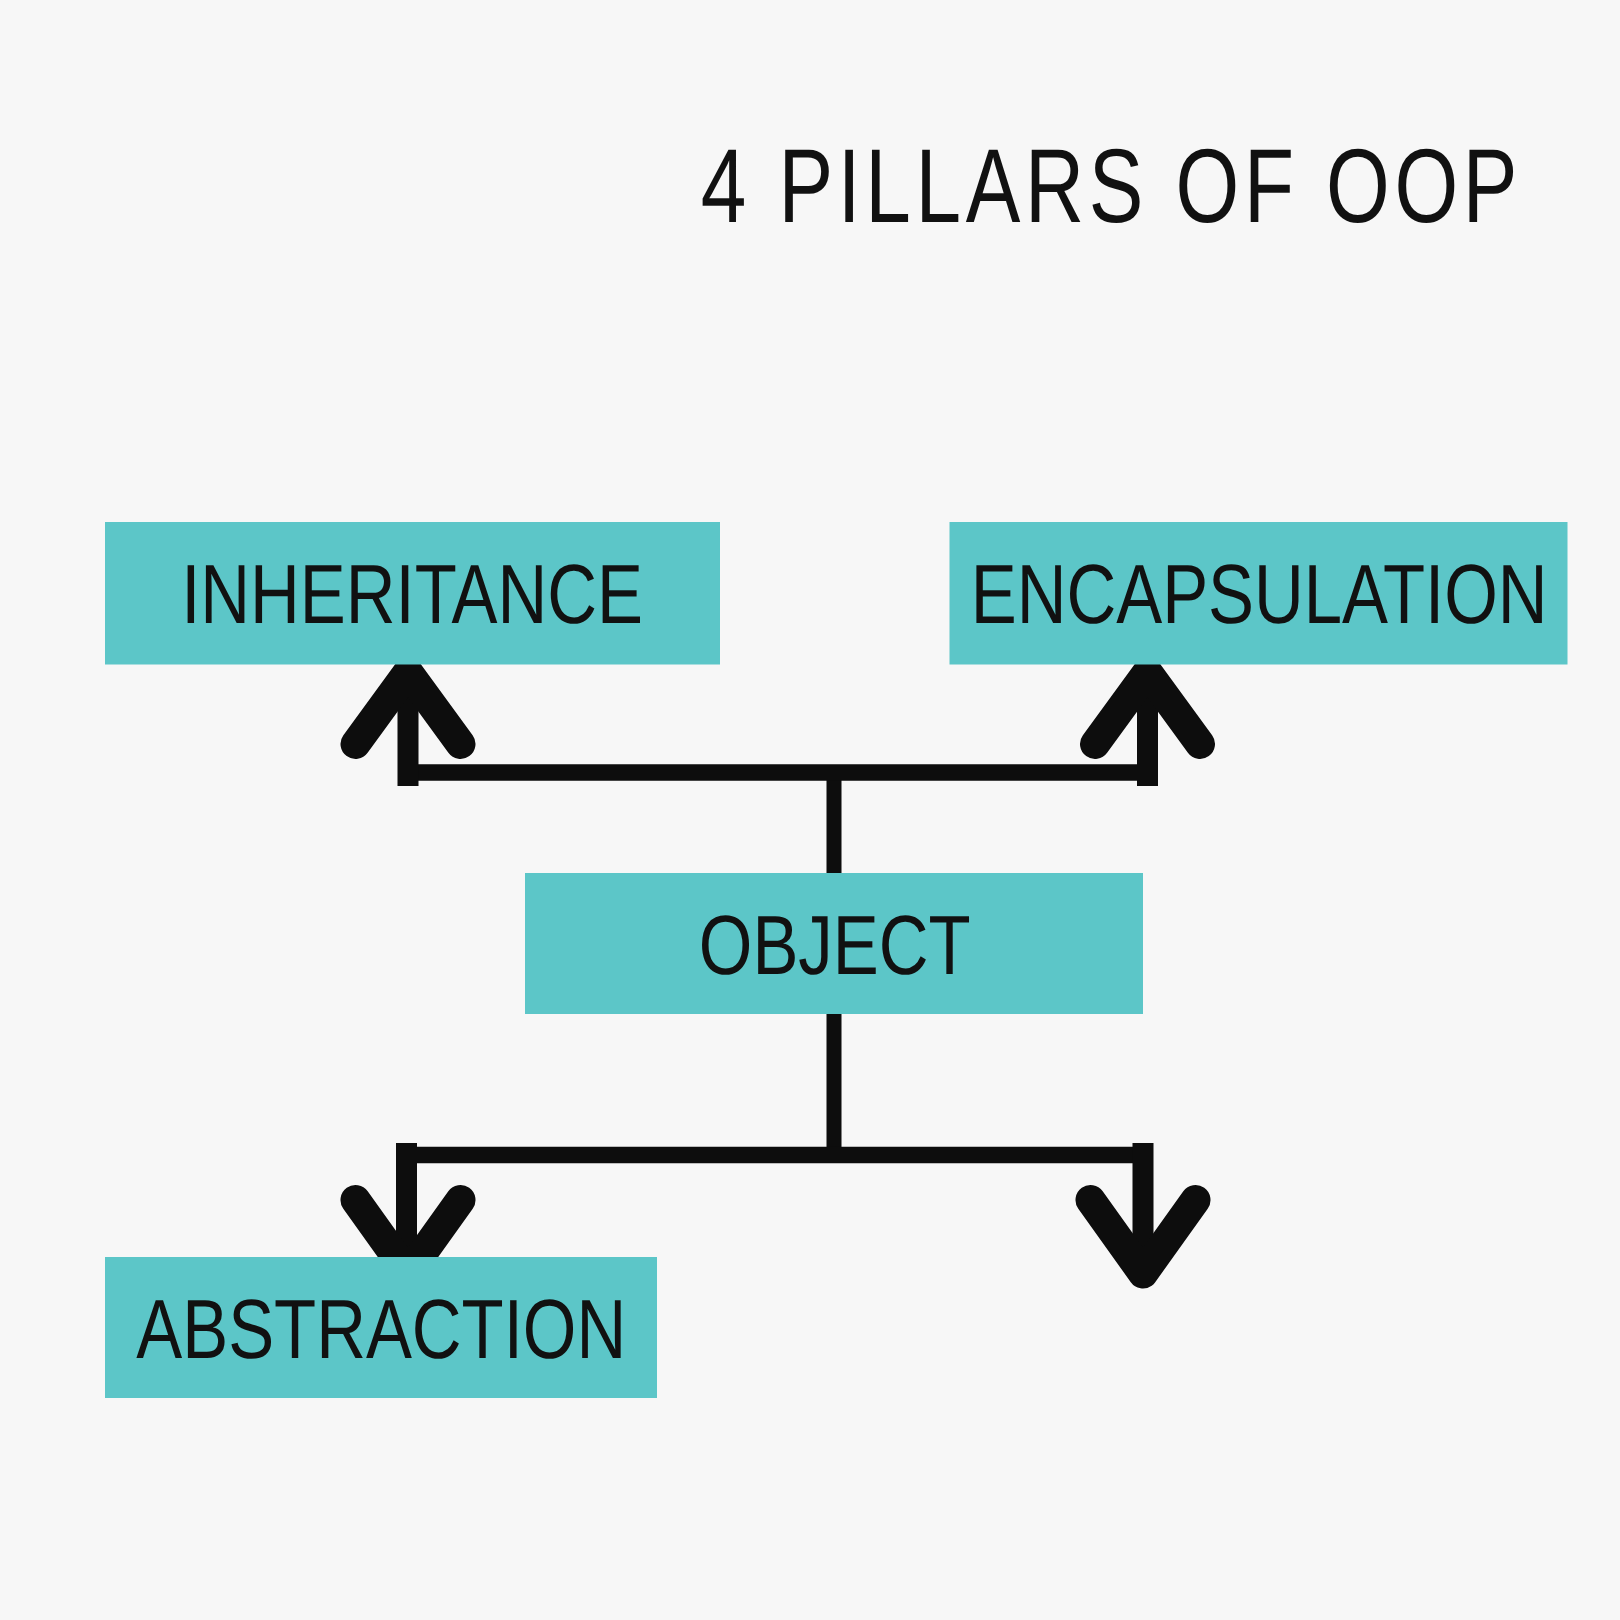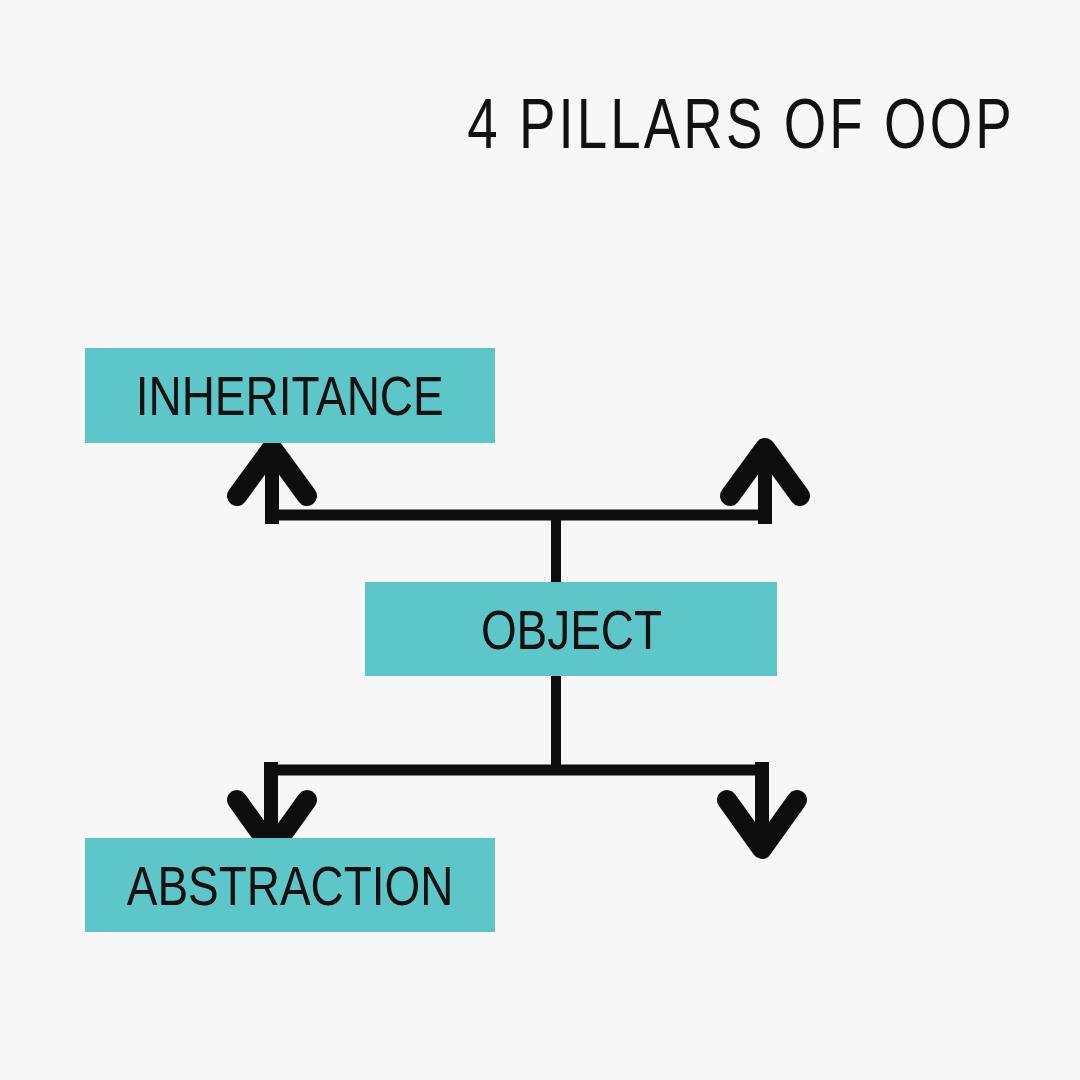--- a/index.html
+++ b/index.html
@@ -32,31 +32,30 @@
   }
   .box{
     position:absolute;
     background:var(--box,#5cc6c8);
     display:flex;align-items:center;justify-content:center;
     color:var(--ink,#111);
     font-size:56px;
     font-weight:300;
     white-space:nowrap;
     overflow:hidden;
-    margin-left:15px;
   }
   .box .label{
     display:inline-block;
     transform:scaleX(0.82);
     transform-origin:center;
   }
   .box-inheritance  {left:70px;  top:348px; width:410px; height:95px;}
   .box-encapsulation{left:633px; top:348px; width:412px; height:95px;}
   .box-object      {left:350px; top:582px; width:412px; height:94px;justify-content:center;}
-  .box-abstraction {left:70px;  top:838px; width:410px; height:94px;}
+  .box-abstraction {left:70px;  top:838px; width:368px; height:94px;}
   .box-polymorphism{left:633px; top:838px; width:412px; height:94px;}
 </style>
 </head>
 <body>
 
 <div class="canvas">
 
   <h1 class="title"><span class="condensed">4 PILLARS OF OOP</span></h1>
 
   <svg class="connector-svg" width="1080" height="1080" viewBox="0 0 1080 1080" aria-hidden="true">
@@ -75,20 +74,23 @@
       <path d="M762,762 L762,832" stroke-width="14"></path>
       <path d="M237,800 L272,849 L307,800" stroke-width="20" stroke-linecap="round" stroke-linejoin="round"></path>
       <path d="M727,800 L762,849 L797,800" stroke-width="20" stroke-linecap="round" stroke-linejoin="round"></path>
     </g>
   </svg>
 
   <div class="box box-inheritance">
     <span class="label">INHERITANCE</span>
   </div>
 
+  <div class="box box-encapsulation">
+    <span class="label">ENCAPSULATION</span>
+  </div>
 
   <div class="box box-object">
     <span class="label">OBJECT</span>
   </div>
 
   <div class="box box-abstraction">
     <span class="label">ABSTRACTION</span>
   </div>
 
 

